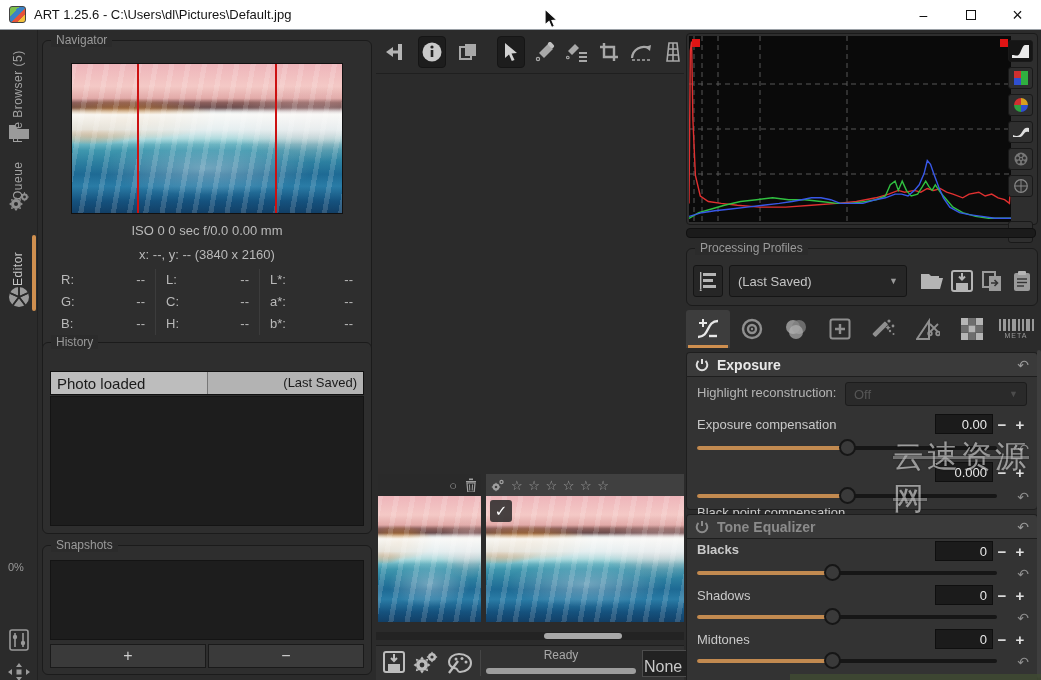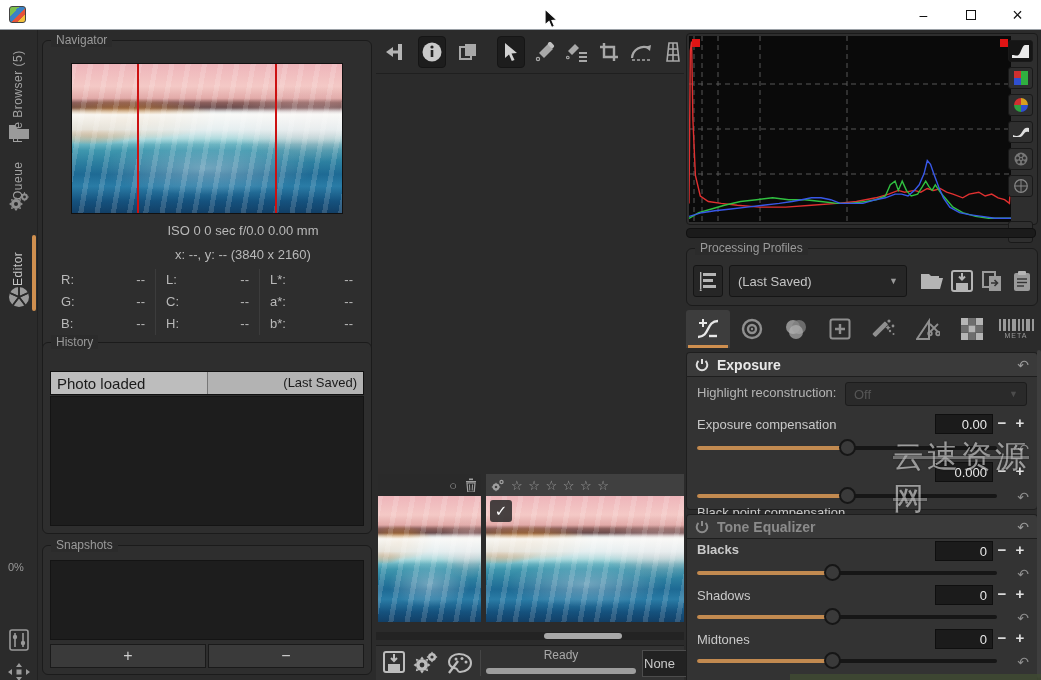--- a/index.html
+++ b/index.html
@@ -82,21 +82,21 @@
   .fs-check { position:absolute; left:4px; top:4px; width:22px; height:22px; background:rgba(40,40,40,.85); border-radius:3px; color:#fff; font-size:15px; display:flex; align-items:center; justify-content:center; }
   .fs-scroll-track { position:absolute; left:0; right:0; top:176px; height:8px; background:#232323; }
   .fs-scroll-thumb { position:absolute; left:168px; top:1px; width:78px; height:6px; border-radius:3px; background:#a8a8a8; }
 
   
   .statusbar { position:absolute; left:0; top:615px; width:100%; height:35px; background:#323232; border-top:1px solid #1e1e1e; }
   .sb-icon { position:absolute; top:5px; color:#bdbdbd; }
   .sb-sep { position:absolute; left:104px; top:4px; bottom:4px; width:1px; background:#454545; }
   .sb-status { position:absolute; left:106px; width:158px; top:2px; text-align:center; color:#a9a9a9; font-size:12px; }
   .sb-progress { position:absolute; left:110px; width:150px; top:22px; height:6px; border-radius:3px; background:#9d9d9d; }
-  .sb-none { position:absolute; left:266px; top:4px; width:46px; height:27px; background:#222; border:1px solid #4c4c4c; color:#c9c9c9; font-size:13px; display:flex; align-items:center; padding-left:1px; overflow:hidden; }
+  .sb-none { position:absolute; left:266px; top:4px; width:46px; height:27px; background:#222; border:1px solid #4c4c4c; color:#c9c9c9; font-size:16px; display:flex; align-items:flex-end; padding-left:1px; overflow:hidden; }
 
   
   .right-col { position:absolute; left:684px; top:0; width:357px; height:650px; }
   .histo-frame { position:absolute; left:2px; top:3px; width:352px; height:192px; background:#2e2e2e; border:1px solid #1a1a1a; border-radius:4px; }
   .histo-plot { position:absolute; left:2px; top:2px; width:322px; height:186px; background:#0a0a0a; }
   .clip-sq { position:absolute; top:3px; width:8px; height:8px; background:#e01414; }
   .histo-icons { position:absolute; right:2px; top:6px; width:28px; }
   .h-icon { width:25px; height:22px; margin:0 0 5px 1px; border:1px solid #191919; border-radius:3px; background:#2f2f2f; display:flex; align-items:center; justify-content:center; }
   .h-icon.sel { background:#151515; }
   .thinbar { position:absolute; left:2px; top:198px; width:350px; height:10px; background:#1b1b1b; border:1px solid #101010; border-radius:4px; }
@@ -117,21 +117,21 @@
   .meta-label { font-size:7px; letter-spacing:1px; margin-top:1px; }
 
   .tool-section-head { position:absolute; left:2px; width:352px; height:24px; background:#3a3a3a; border:1px solid #1e1e1e; border-bottom:none; border-radius:4px 4px 0 0; display:flex; align-items:center; padding:0 8px; }
   .tsh-title { font-size:14px; font-weight:bold; color:#e8e8e8; margin-left:8px; }
   .tsh-title.disabled { color:#8b8b8b; }
   .tsh-reset { margin-left:auto; color:#9a9a9a; font-size:14px; }
   .tool-section-body { position:absolute; left:2px; width:352px; background:#333333; border:1px solid #1e1e1e; border-radius:0 0 4px 4px; }
 
   .row-label { position:absolute; left:10px; color:#c9c9c9; font-size:13px; }
   .row-label.dim { color:#b5b5b5; }
-  .spin { position:absolute; display:flex; }
+  .spin { position:absolute; display:flex; align-items:center; }
   .spin-val { width:58px; height:20px; background:#1b1b1b; border:1px solid #0f0f0f; color:#e8e8e8; font-size:13px; text-align:right; padding:2px 5px; }
   .spin-btn { width:18px; text-align:center; color:#e0e0e0; font-size:15px; font-weight:bold; }
   .slider { position:absolute; left:10px; width:300px; height:20px; }
   .slider .track { position:absolute; left:0; right:0; top:8px; height:4px; border-radius:2px; background:#161616; }
   .slider .track-fill { position:absolute; left:0; top:8px; height:4px; border-radius:2px; background:#c28a50; }
   .slider .thumb { position:absolute; top:1px; width:17px; height:17px; margin-left:-8px; border-radius:50%; background:#3a3a3a; border:2px solid #161616; }
   .slider-reset { position:absolute; right:8px; color:#8f8f8f; font-size:14px; }
   .hr-combo { position:absolute; left:158px; top:-3px; width:182px; height:24px; background:#2a2a2a; border:1px solid #1c1c1c; border-radius:3px; color:#565656; font-size:13px; display:flex; align-items:center; padding:0 8px; }
   .hr-combo .arrow { margin-left:auto; font-size:9px; color:#4c4c4c; }
 
@@ -144,20 +144,21 @@
   .cursor { position:absolute; left:544px; top:8px; }
   svg { display:block; }
 </style>
 </head>
 <body>
 
 <div class="window">
 
   <div class="titlebar">
     <div class="app-icon"></div>
+    <span class="title-text">ART 1.25.6 - C:\Users\dl\Pictures\Default.jpg</span>
     <div class="win-btns">
       <div class="win-btn">
           <span>–</span>
         </div>
       <div class="win-btn">
           <span class="max-glyph"></span>
         </div>
       <div class="win-btn" style="font-size:18px;">
           <span>×</span>
         </div>
@@ -217,21 +218,21 @@
             <g fill="#9a9a9a">
               <rect x="8.5" y="6.5" width="5" height="5"></rect>
               <path d="M11 0 l3 4 h-6 z M11 18 l3 -4 h-6 z M0 9 l4 -3 v6 z M22 9 l-4 -3 v6 z"></path>
             </g>
           </svg>
       </div>
     </div>
 
     <div style="position:absolute; left:38px; top:0; width:338px; height:650px;">
 
-      <div class="frame" style="left:4px; top:10px; width:330px; height:372px;padding-left:36px;">
+      <div class="frame" style="left:4px; top:10px; width:330px; height:372px;">
         <span class="frame-label">Navigator</span>
         <div class="nav-thumb wf">
           <div class="nav-redline" style="left:24%;"></div>
           <div class="nav-redline" style="left:75%;"></div>
         </div>
         <div class="nav-line" style="top:182px;">ISO 0   0 sec   f/0.0   0.00 mm</div>
         <div class="nav-line" style="top:206px;">x: --, y: --    (3840 x 2160)</div>
         <div class="rgb-grid" style="top:228px;">
           <div class="rgb-col">
             <div class="rgb-row">

